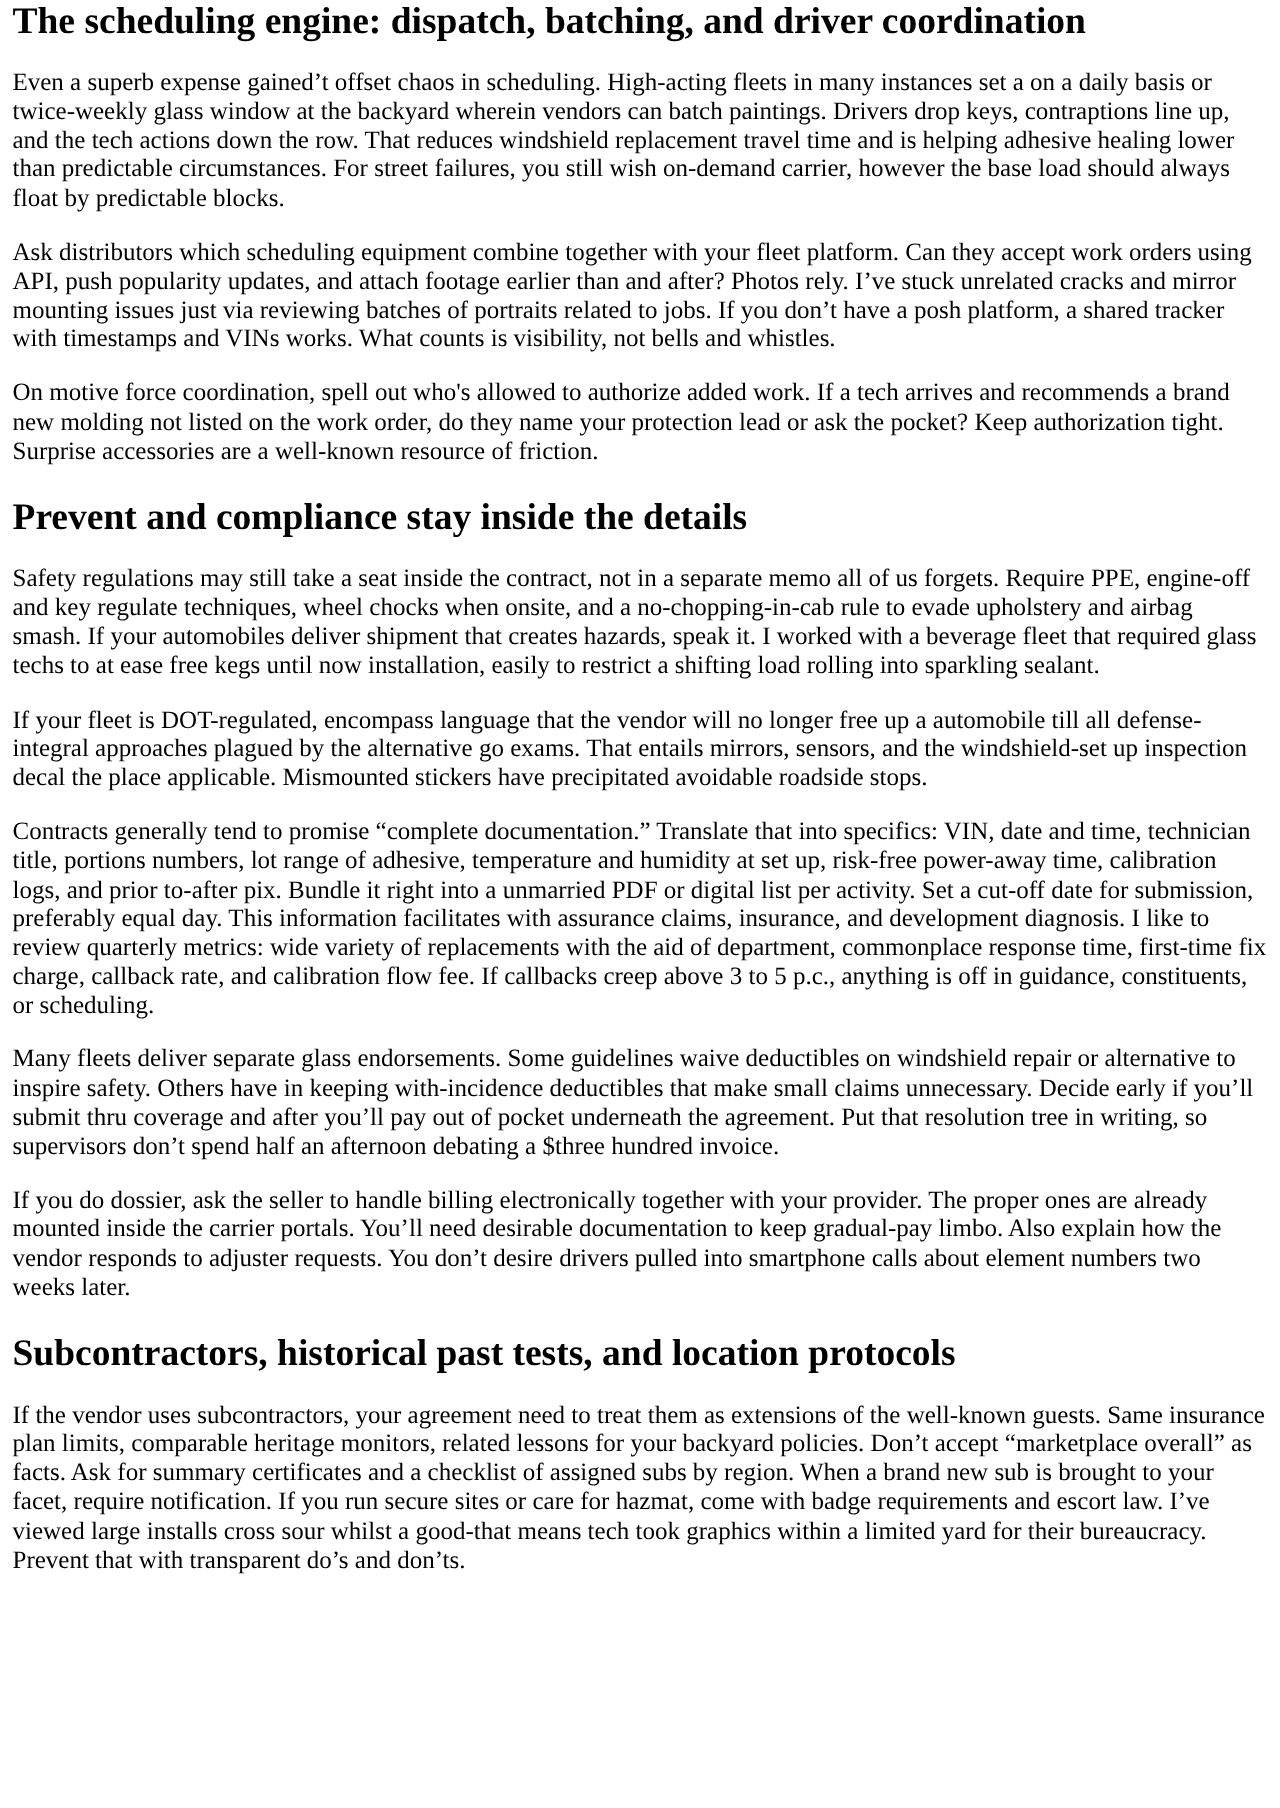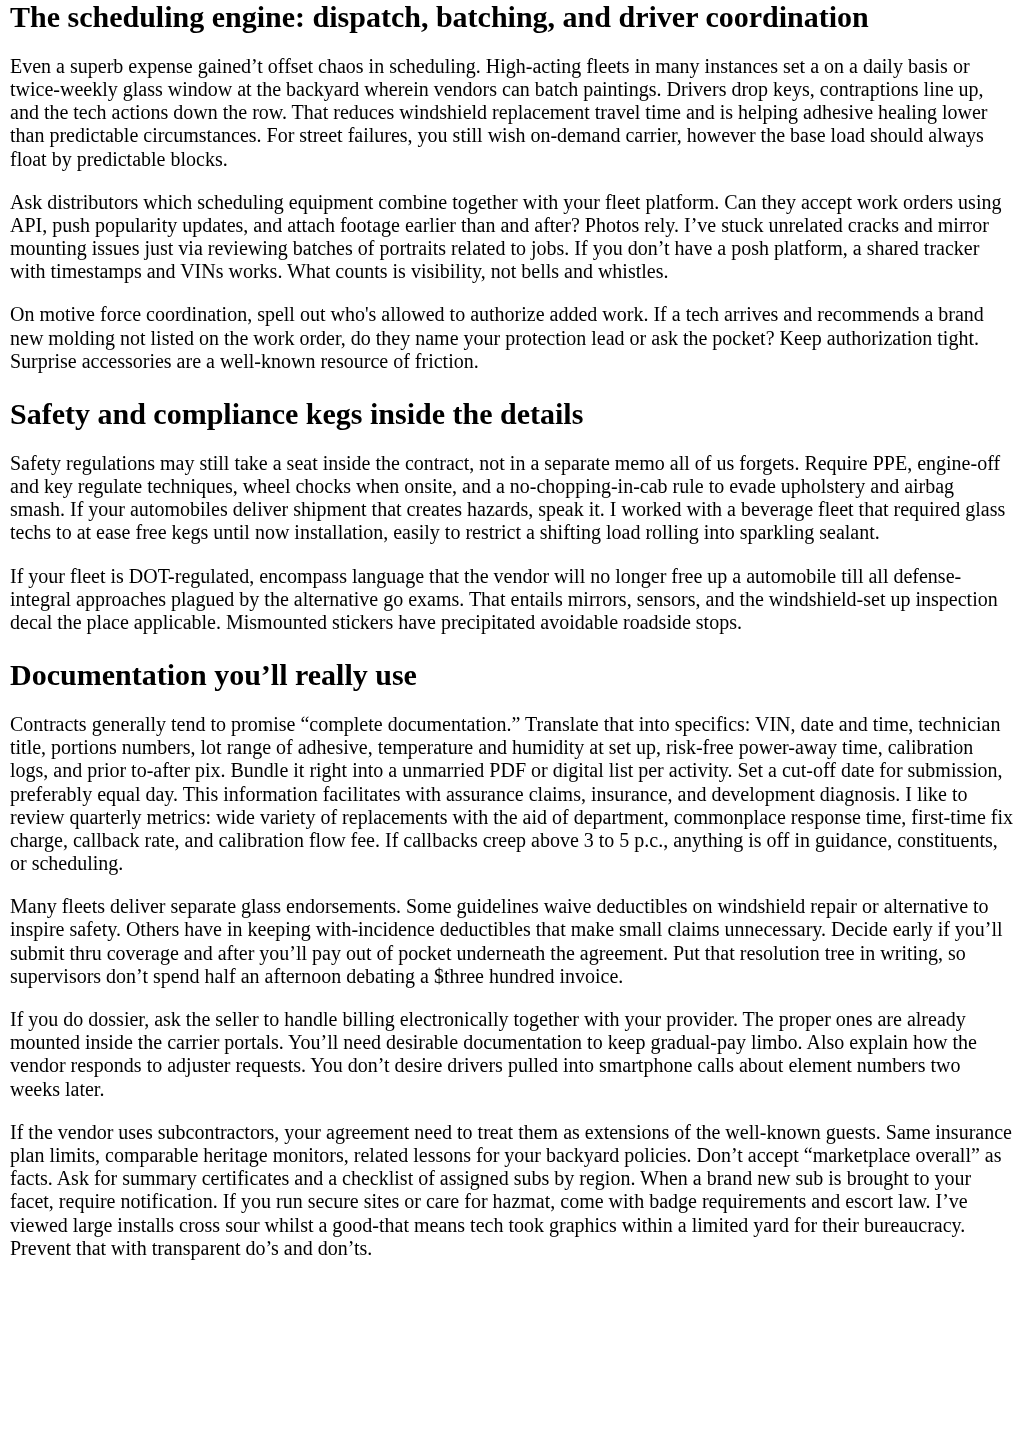--- a/index.html
+++ b/index.html
@@ -35,32 +35,32 @@
 <article class="doc">
 
   <section>
     <h1>The scheduling engine: dispatch, batching, and driver coordination</h1>
     <p>Even a superb expense gained’t offset chaos in scheduling. High-acting fleets in many instances set a on a daily basis or twice-weekly glass window at the backyard wherein vendors can batch paintings. Drivers drop keys, contraptions line up, and the tech actions down the row. That reduces windshield replacement travel time and is helping adhesive healing lower than predictable circumstances. For street failures, you still wish on-demand carrier, however the base load should always float by predictable blocks.</p>
     <p>Ask distributors which scheduling equipment combine together with your fleet platform. Can they accept work orders using API, push popularity updates, and attach footage earlier than and after? Photos rely. I’ve stuck unrelated cracks and mirror mounting issues just via reviewing batches of portraits related to jobs. If you don’t have a posh platform, a shared tracker with timestamps and VINs works. What counts is visibility, not bells and whistles.</p>
     <p>On motive force coordination, spell out who's allowed to authorize added work. If a tech arrives and recommends a brand new molding not listed on the work order, do they name your protection lead or ask the pocket? Keep authorization tight. Surprise accessories are a well-known resource of friction.</p>
   </section>
 
   <section>
-    <h2>Safety and compliance kegs inside the details</h2>
+    <h2>Prevent and compliance stay inside the details</h2>
     <p>Safety regulations may still take a seat inside the contract, not in a separate memo all of us forgets. Require PPE, engine-off and key regulate techniques, wheel chocks when onsite, and a no-chopping-in-cab rule to evade upholstery and airbag smash. If your automobiles deliver shipment that creates hazards, speak it. I worked with a beverage fleet that required glass techs to at ease free kegs until now installation, easily to restrict a shifting load rolling into sparkling sealant.</p>
     <p>If your fleet is DOT-regulated, encompass language that the vendor will no longer free up a automobile till all defense-integral approaches plagued by the alternative go exams. That entails mirrors, sensors, and the windshield-set up inspection decal the place applicable. Mismounted stickers have precipitated avoidable roadside stops.</p>
   </section>
 
   <section>
-    <h2>Documentation you’ll really use</h2>
     <p>Contracts generally tend to promise “complete documentation.” Translate that into specifics: VIN, date and time, technician title, portions numbers, lot range of adhesive, temperature and humidity at set up, risk-free power-away time, calibration logs, and prior to-after pix. Bundle it right into a unmarried PDF or digital list per activity. Set a cut-off date for submission, preferably equal day. This information facilitates with assurance claims, insurance, and development diagnosis. I like to review quarterly metrics: wide variety of replacements with the aid of department, commonplace response time, first-time fix charge, callback rate, and calibration flow fee. If callbacks creep above 3 to 5 p.c., anything is off in guidance, constituents, or scheduling.</p>
   </section>
 
   <section>
     <p>Many fleets deliver separate glass endorsements. Some guidelines waive deductibles on windshield repair or alternative to inspire safety. Others have in keeping with-incidence deductibles that make small claims unnecessary. Decide early if you’ll submit thru coverage and after you’ll pay out of pocket underneath the agreement. Put that resolution tree in writing, so supervisors don’t spend half an afternoon debating a $three hundred invoice.</p>
     <p>If you do dossier, ask the seller to handle billing electronically together with your provider. The proper ones are already mounted inside the carrier portals. You’ll need desirable documentation to keep gradual-pay limbo. Also explain how the vendor responds to adjuster requests. You don’t desire drivers pulled into smartphone calls about element numbers two weeks later.</p>
   </section>
 
   <section>
+    <h2>Subcontractors, historical past tests, and location protocols</h2>
     <p>If the vendor uses subcontractors, your agreement need to treat them as extensions of the well-known guests. Same insurance plan limits, comparable heritage monitors, related lessons for your backyard policies. Don’t accept “marketplace overall” as facts. Ask for summary certificates and a checklist of assigned subs by region. When a brand new sub is brought to your facet, require notification. If you run secure sites or care for hazmat, come with badge requirements and escort law. I’ve viewed large installs cross sour whilst a good-that means tech took graphics within a limited yard for their bureaucracy. Prevent that with transparent do’s and don’ts.</p>
   </section>
 
 </article>
 
 </body></html>

